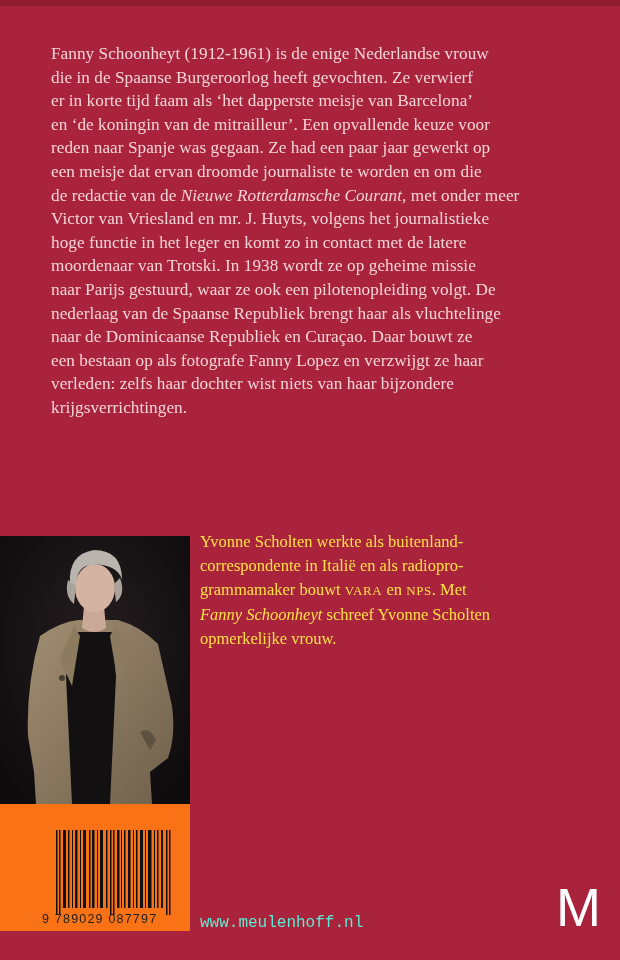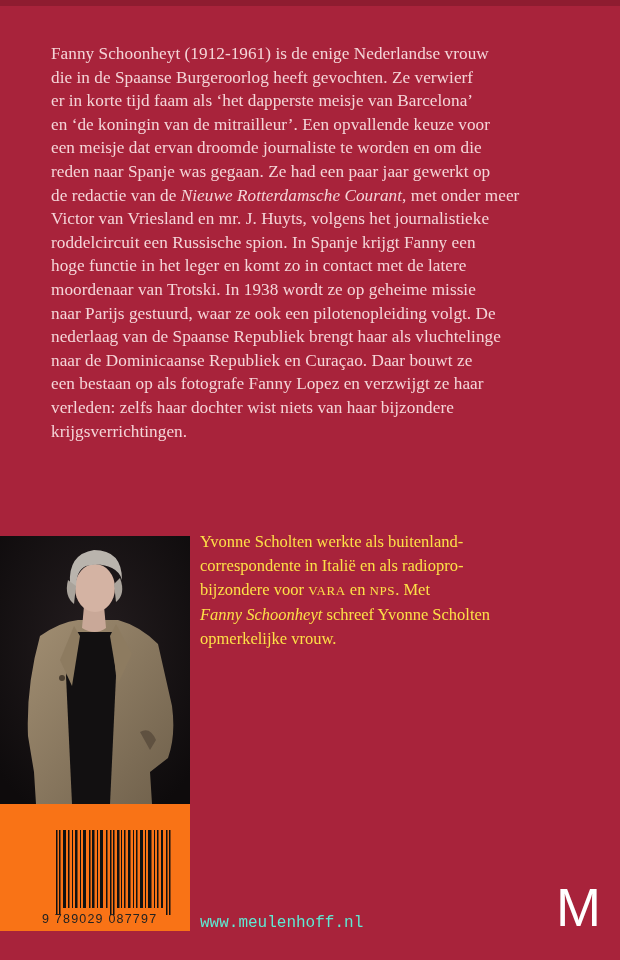--- a/index.html
+++ b/index.html
@@ -67,25 +67,24 @@
 </head>
 <body>
 
 <div class="top-edge"></div>
 
 <div class="blurb">
   <span class="line">Fanny Schoonheyt (1912-1961) is de enige Nederlandse vrouw</span>
   <span class="line">die in de Spaanse Burgeroorlog heeft gevochten. Ze verwierf</span>
   <span class="line">er in korte tijd faam als ‘het dapperste meisje van Barcelona’</span>
   <span class="line">en ‘de koningin van de mitrailleur’. Een opvallende keuze voor</span>
+  <span class="line">reden naar Spanje was gegaan. Ze had een paar jaar gewerkt op</span>
   <span class="line">een meisje dat ervan droomde journaliste te worden en om die</span>
-  <span class="line">reden naar Spanje was gegaan. Ze had een paar jaar gewerkt op</span>
   <span class="line"><span>de redactie van de </span><em>Nieuwe Rotterdamsche Courant</em><span>, met onder meer</span></span>
   <span class="line">Victor van Vriesland en mr. J. Huyts, volgens het journalistieke</span>
-  <span class="line">roddelcircuit een Russische spion. In Spanje krijgt Fanny een</span>
   <span class="line">hoge functie in het leger en komt zo in contact met de latere</span>
   <span class="line">moordenaar van Trotski. In 1938 wordt ze op geheime missie</span>
   <span class="line">naar Parijs gestuurd, waar ze ook een pilotenopleiding volgt. De</span>
   <span class="line">nederlaag van de Spaanse Republiek brengt haar als vluchtelinge</span>
   <span class="line">naar de Dominicaanse Republiek en Curaçao. Daar bouwt ze</span>
   <span class="line">een bestaan op als fotografe Fanny Lopez en verzwijgt ze haar</span>
   <span class="line">verleden: zelfs haar dochter wist niets van haar bijzondere</span>
   <span class="line">krijgsverrichtingen.</span>
 </div>
 
@@ -157,20 +156,20 @@
       <rect x="110" y="0" width="1.5" height="85"></rect>
       <rect x="113" y="0" width="1.5" height="85"></rect>
     </g>
   </svg>
   <div class="barcode-digits">9 789029 087797</div>
 </div>
 
 <div class="bio">
   <span class="line">Yvonne Scholten werkte als buitenland-</span>
   <span class="line">correspondente in Italië en als radiopro-</span>
-  <span class="line"><span>bijzondere voor </span><span class="smallcaps">VARA</span><span> en </span><span class="smallcaps">NPS</span><span>. Met</span></span>
+  <span class="line"><span>grammamaker bouwt </span><span class="smallcaps">VARA</span><span> en </span><span class="smallcaps">NPS</span><span>. Met</span></span>
   <span class="line"><em>Fanny Schoonheyt</em><span> schreef Yvonne Scholten</span></span>
   <span class="line">opmerkelijke vrouw.</span>
 </div>
 
 <div class="url">www.meulenhoff.nl</div>
 
 <div class="logo">M</div>
 
 </body></html>

